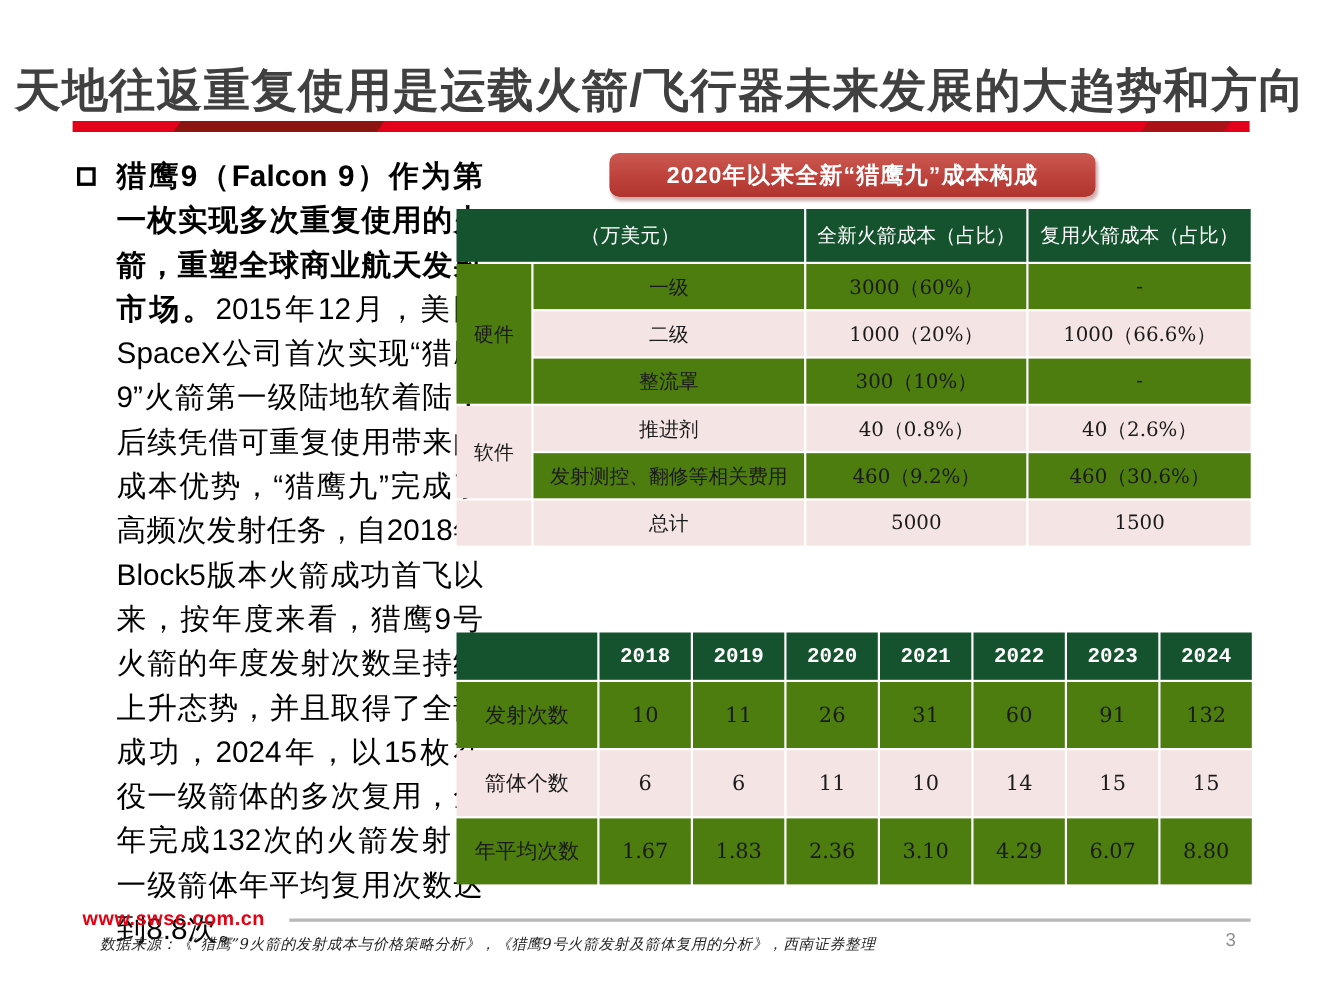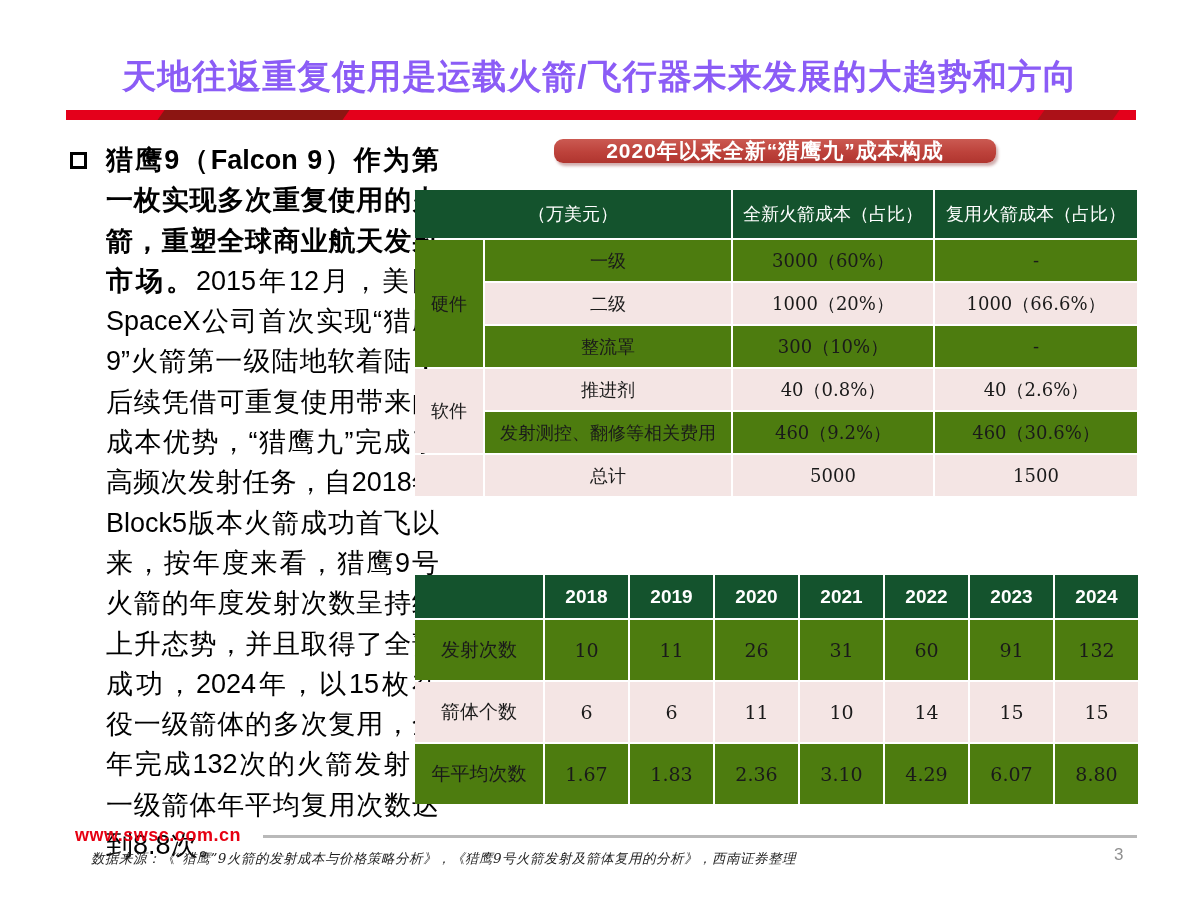--- a/index.html
+++ b/index.html
@@ -14,23 +14,23 @@
     width: 1200px; height: 900px;
     background: #ffffff;
   }
 
   
   .slide-title {
     position: absolute;
     top: 54px; left: 0;
     width: 100%;
     text-align: center;
-    font-size: 34px;
+    font-size: 42px;
     font-weight: 900;
-    color: #8b5cf6;
+    color: #404040;
     letter-spacing: 1px;
   }
   .title-bar {
     position: absolute;
     top: 110px; left: 66px;
     width: 1070px; height: 10px;
     background: #e4001b;
   }
   .title-bar .seg-maroon {
     position: absolute; top: 0; bottom: 0;
@@ -62,21 +62,21 @@
     color: #000;
     text-align: justify;
     text-justify: inter-character;
   }
   .intro-paragraph .lead { font-weight: bold; }
 
   
   .banner {
     position: absolute;
     left: 554px;
-    width: 442px; height: 24px;
+    width: 442px; height: 40px;
     border-radius: 9px;
     background: linear-gradient(180deg, #cb5a52 0%, #bd423b 55%, #b0352f 100%);
     box-shadow: 2px 3px 3px rgba(120, 20, 20, 0.35);
     color: #ffffff;
     font-size: 21px;
     font-weight: bold;
     display: flex; align-items: center; justify-content: center;
     letter-spacing: 1px;
   }
   .banner-cost { top: 139px; }
@@ -109,21 +109,21 @@
   .cost-table td { font-size: 18px; height: 41px; }
   .cost-table tr.head td { height: 48px; font-size: 18px; }
 
   
   .launch-table { left: 413px; top: 573px; }
   .launch-table td { font-size: 19px; height: 60px; }
   .launch-table tr.head td {
     height: 43px;
     font-size: 19px;
     font-weight: bold;
-    font-family: Liberation Sans, sans-serif;
+    font-family: Liberation Mono, monospace;
   }
 
   
   .footer-url {
     position: absolute;
     left: 75px; top: 825px;
     font-size: 18px;
     font-weight: bold;
     color: #e60012;
     letter-spacing: 0.5px;

